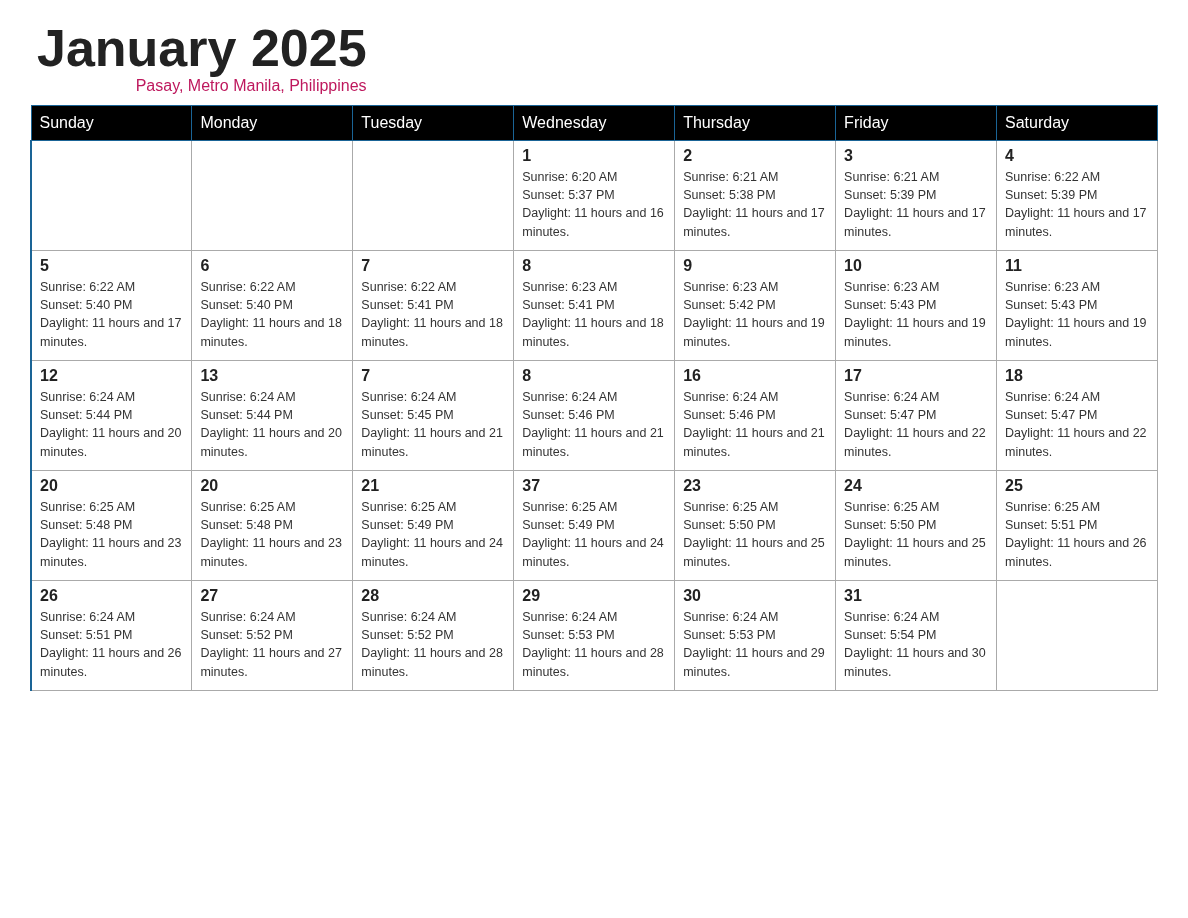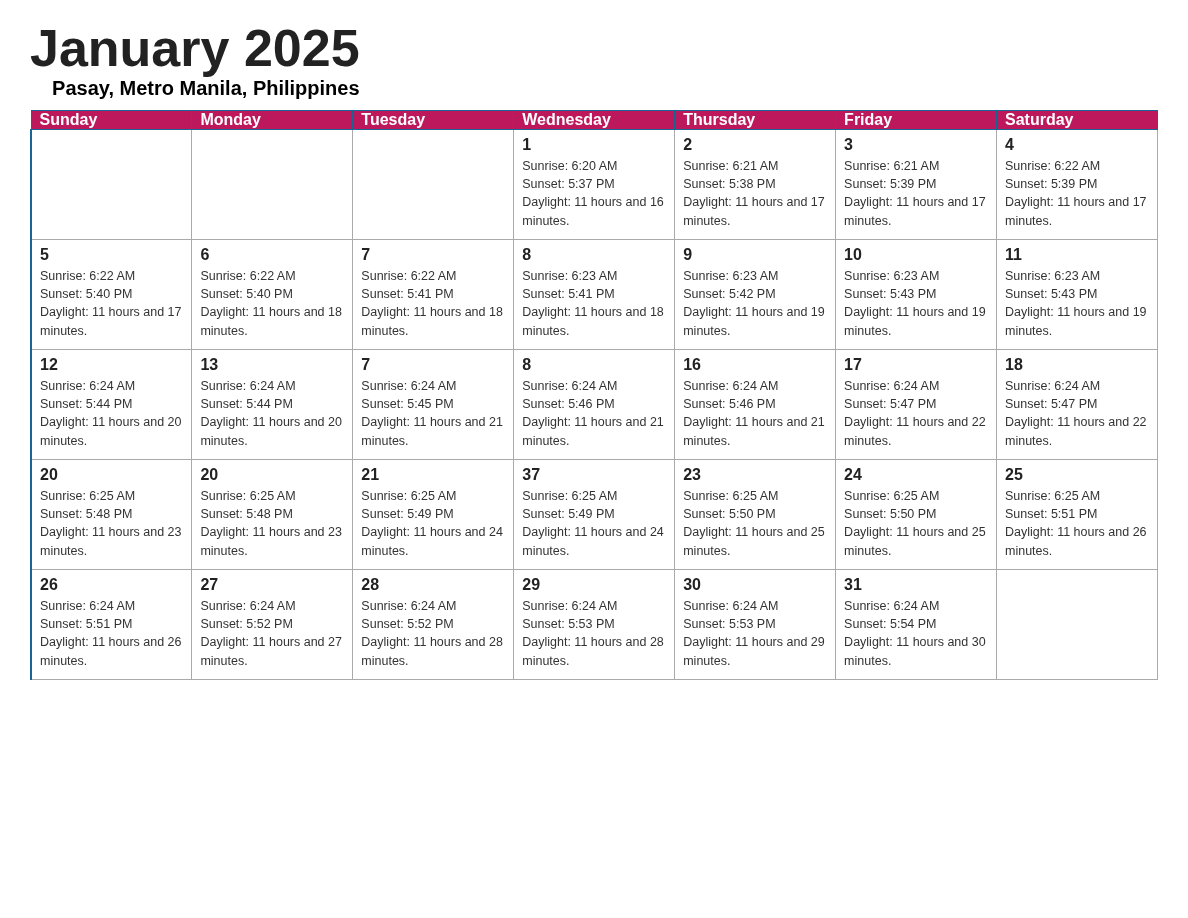--- a/index.html
+++ b/index.html
@@ -51,37 +51,38 @@
       align-items: center;
     }
     .title-block {
       text-align: right;
     }
     .title-block h1 {
       font-size: 52px;
       font-weight: 900;
       color: #222;
       line-height: 1.1;
+      margin-left: 7px;
     }
     .title-block h2 {
-      font-size: 20px;
-      font-weight: bold;
-      color: #000000;
+      font-size: 16px;
+      font-weight: normal;
+      color: #be185d;
     }
     table {
       width: 100%;
       border-collapse: collapse;
       margin-top: 8px;
     }
     thead tr th {
-      background: #be185d;
+      background: #000000;
       color: #fff;
       font-size: 16px;
-      font-weight: bold;
-      padding: 0 8px;
+      font-weight: normal;
+      padding: 8px 8px;
       text-align: left;
       border: 1px solid #1a6496;
     }
     tbody tr td {
       border: 1px solid #aaa;
       vertical-align: top;
       padding: 6px 8px;
       width: 14.28%;
       height: 110px;
       font-size: 13px;

